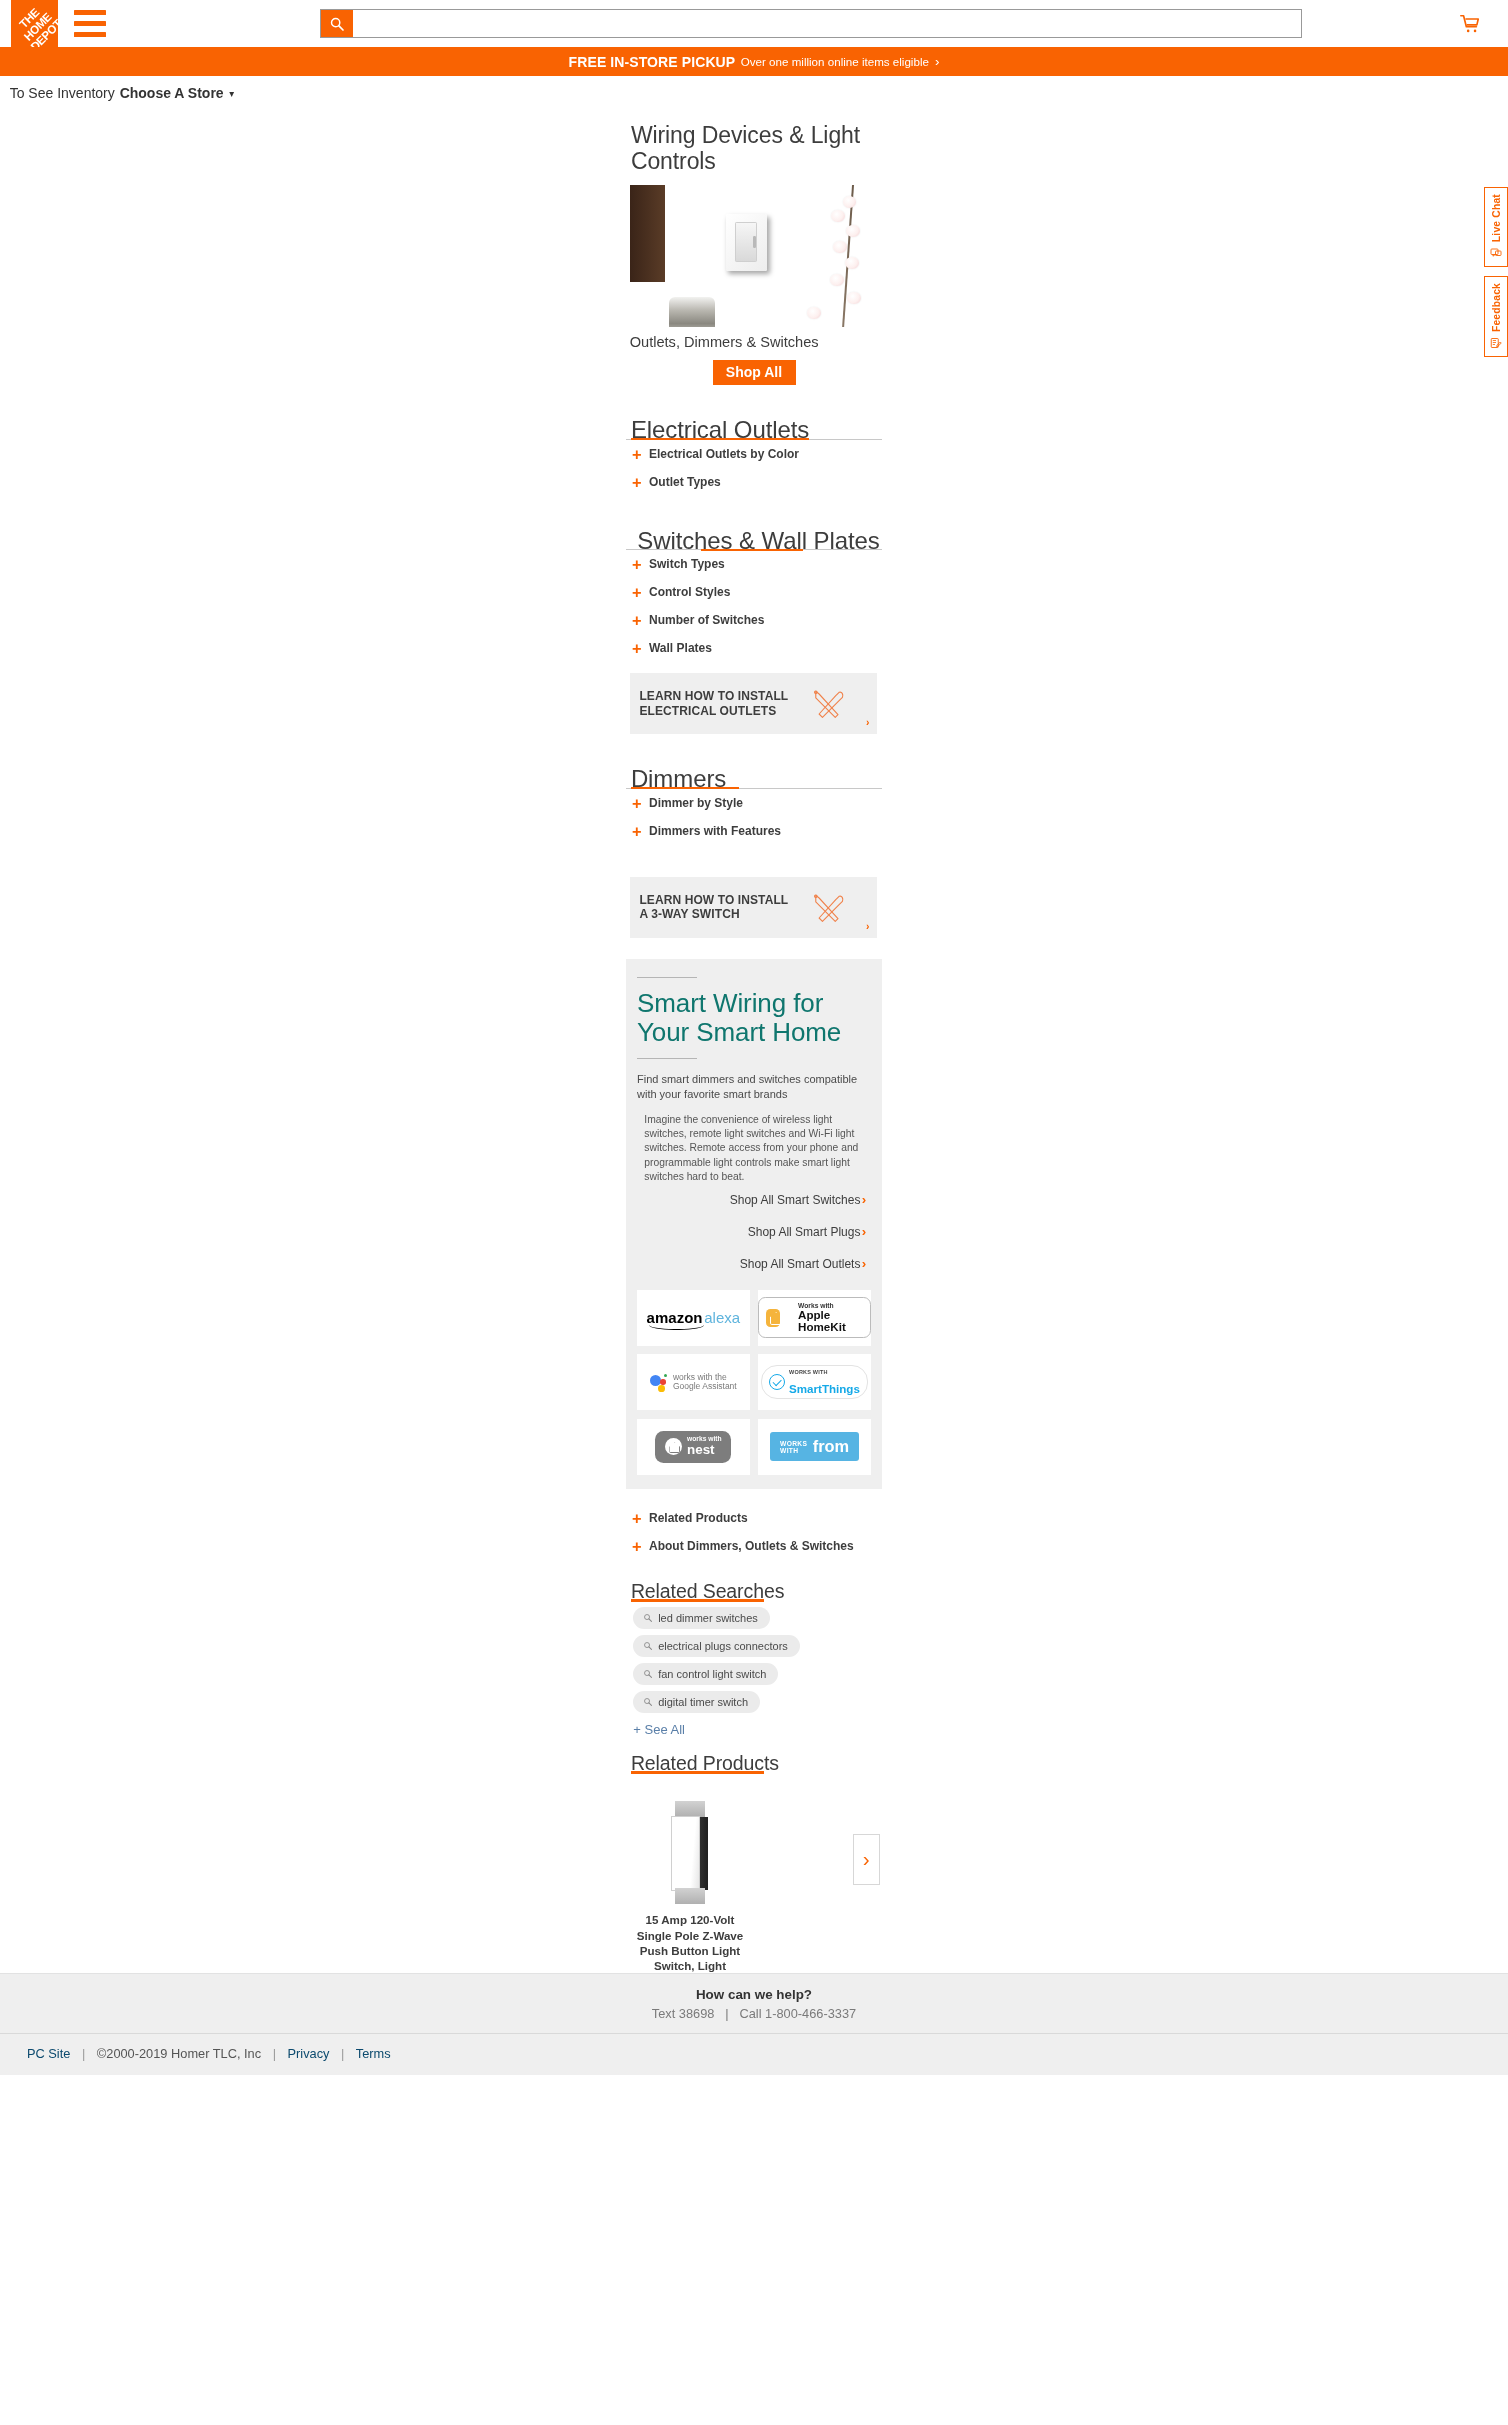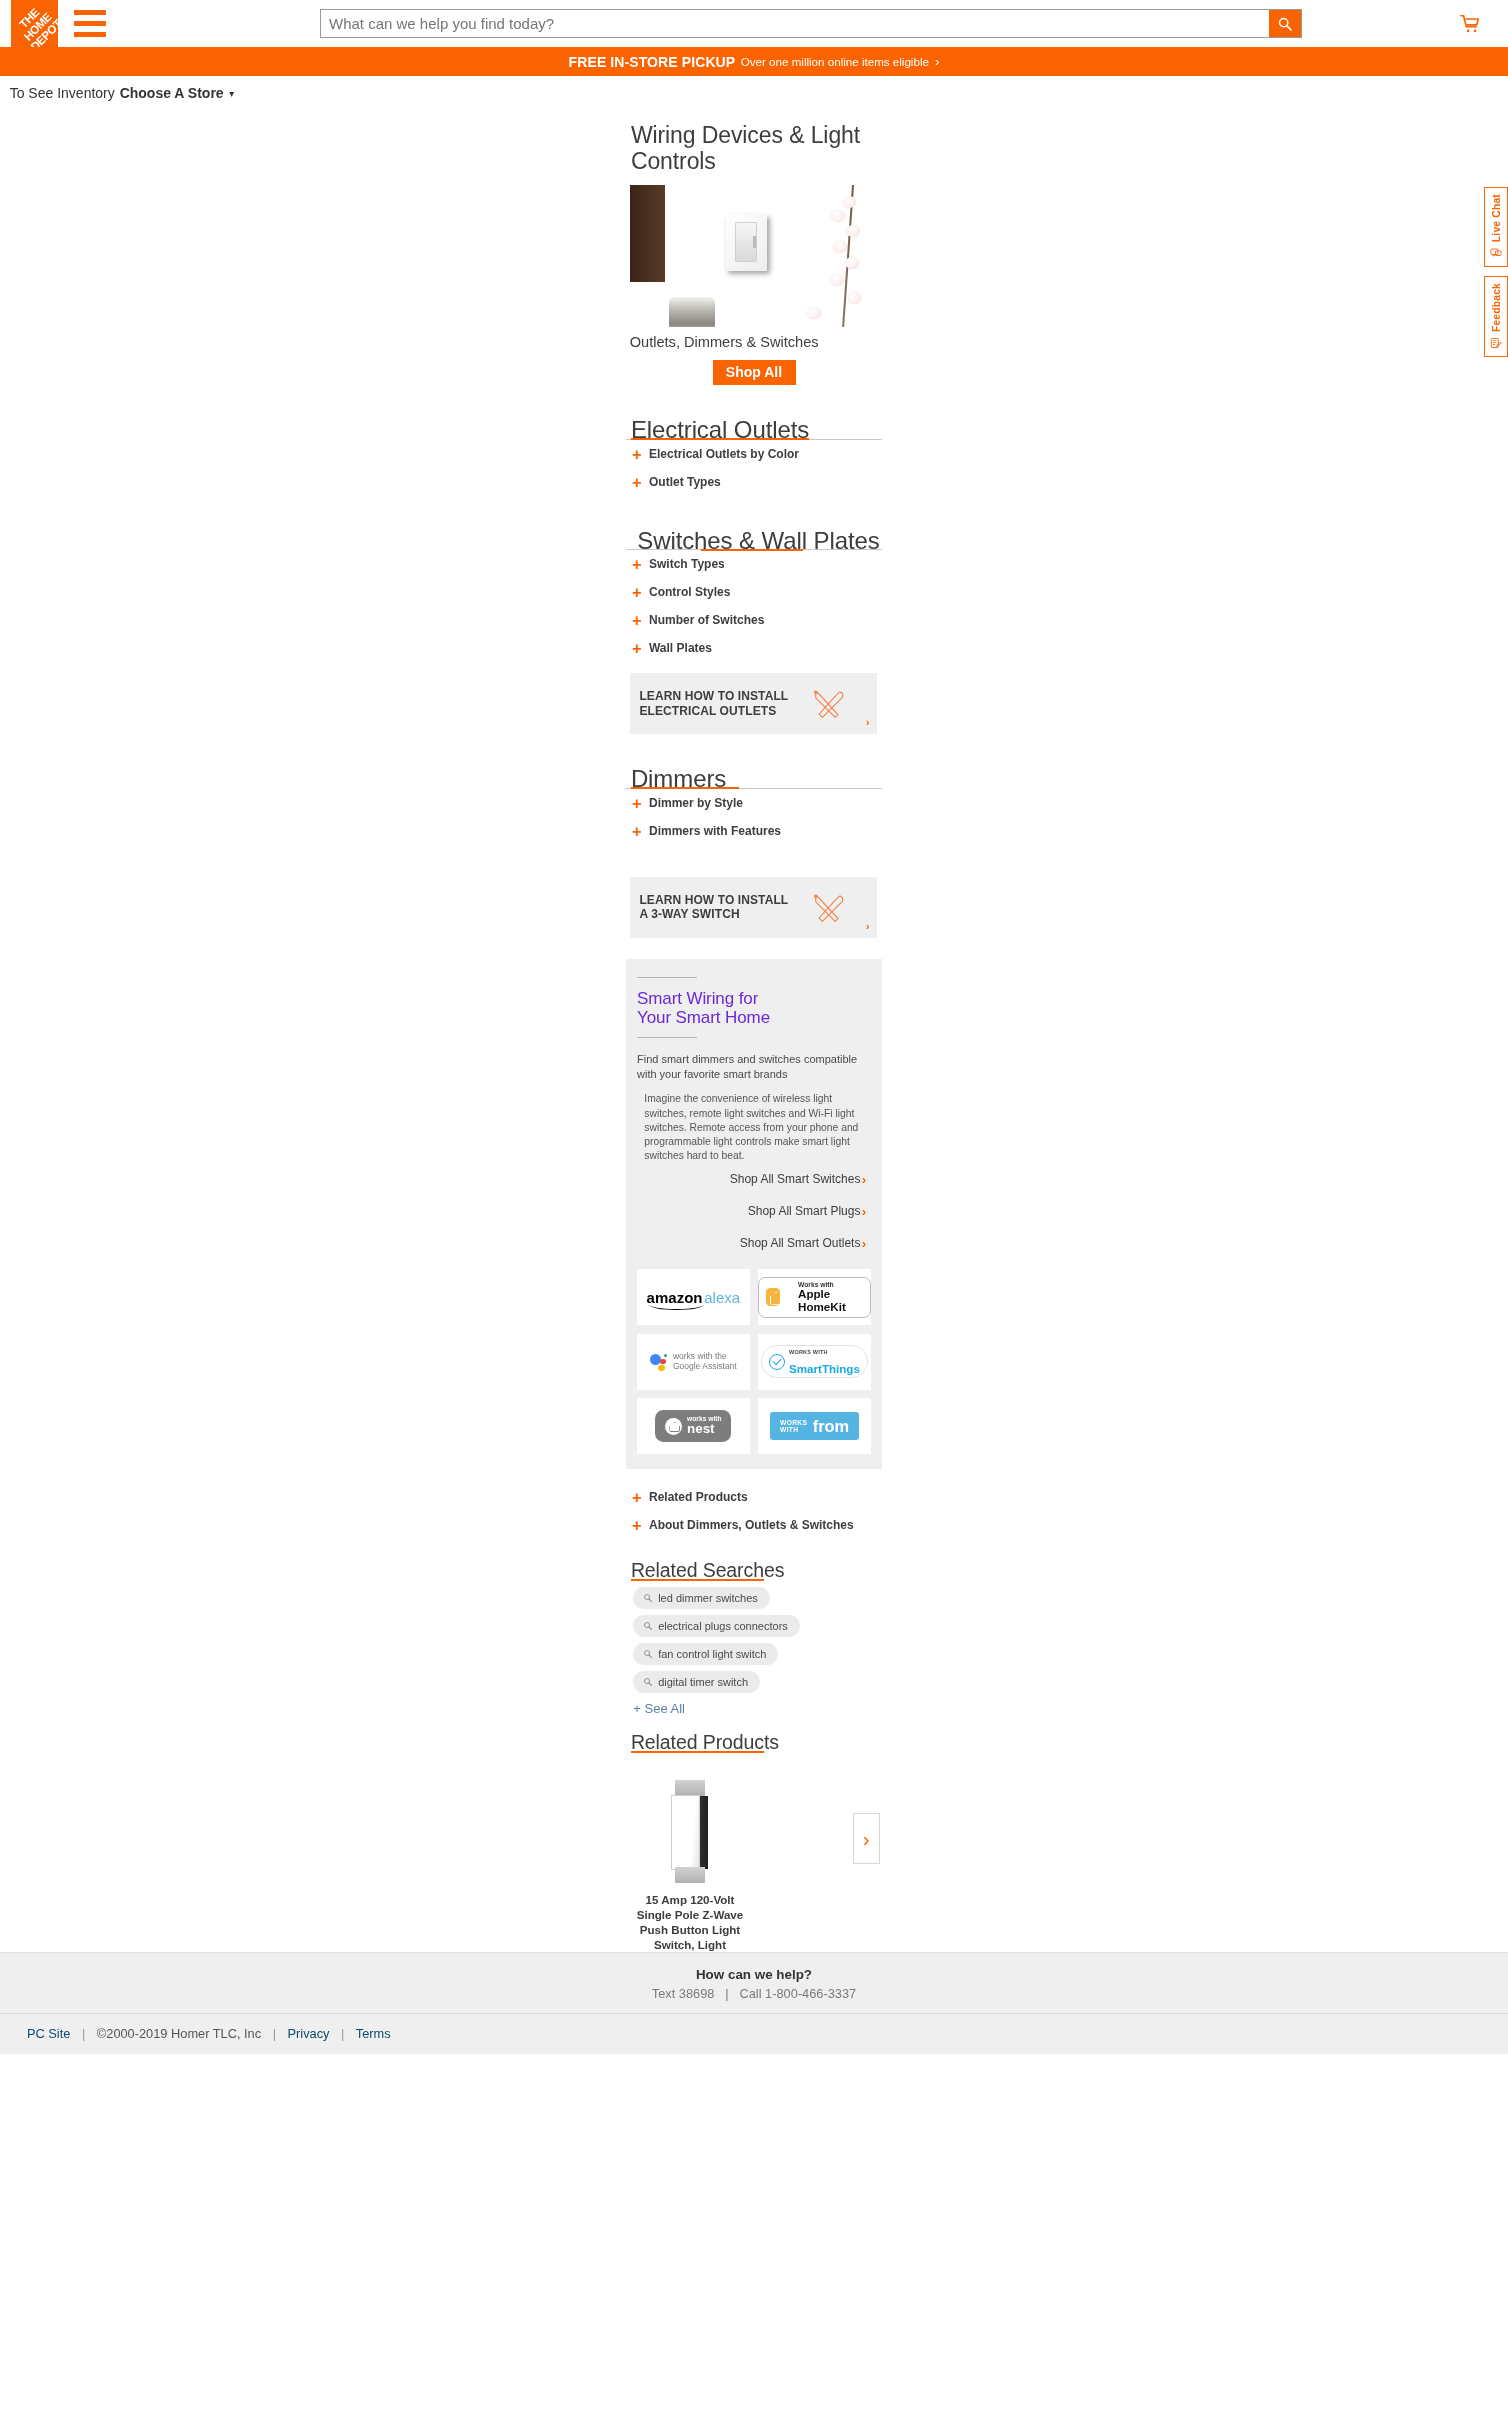--- a/index.html
+++ b/index.html
@@ -258,21 +258,21 @@
   
   .smart {
     margin-top: 20.7px;
     margin-left: 0;
     width: 256px;
     background: #efefef;
     padding: 18px 11px 14.6px 11px;
   }
   .smart .topline, .smart .botline { width: 60px; height: 1.2px; background: #b5b5b5; }
   .smart h3 {
-    font-size: 17px; font-weight: 400; color: #6d28d9;
+    font-size: 26px; font-weight: 400; color: #0f766e;
     line-height: 1.14; margin: 11px 0 9.7px 0; letter-spacing: -0.1px;
   }
   .smart .lead {
     font-size: 11px; color: #4a4a4a; line-height: 1.35; margin-top: 13.4px;
   }
   .smart .body {
     font-size: 10.3px; color: #555; line-height: 1.38; margin-top: 11px; padding-left: 7.3px;
   }
   .smart-link {
     display: flex; align-items: center; justify-content: flex-end;
@@ -412,21 +412,20 @@
   <div class="logo">
     <div class="thd-txt">THE HOME DEPOT</div>
   </div>
   <div class="hamburger">
     <span></span>
     <span></span>
     <span></span>
   </div>
   <div class="search-wrap">
     <div class="search-box">
-      <input class="search-input" type="text" placeholder="What can we help you find today?" style="">
       <button class="search-btn">
         <svg viewBox="0 0 24 24">
           <circle cx="10" cy="10" r="6.2" fill="none" stroke="#fff" stroke-width="2.2"></circle>
           <line x1="14.6" y1="14.6" x2="21" y2="21" stroke="#fff" stroke-width="2.6" stroke-linecap="round"></line>
         </svg>
       </button>
     </div>
   </div>
   <div class="cart-btn">
     <svg viewBox="0 0 24 24">

